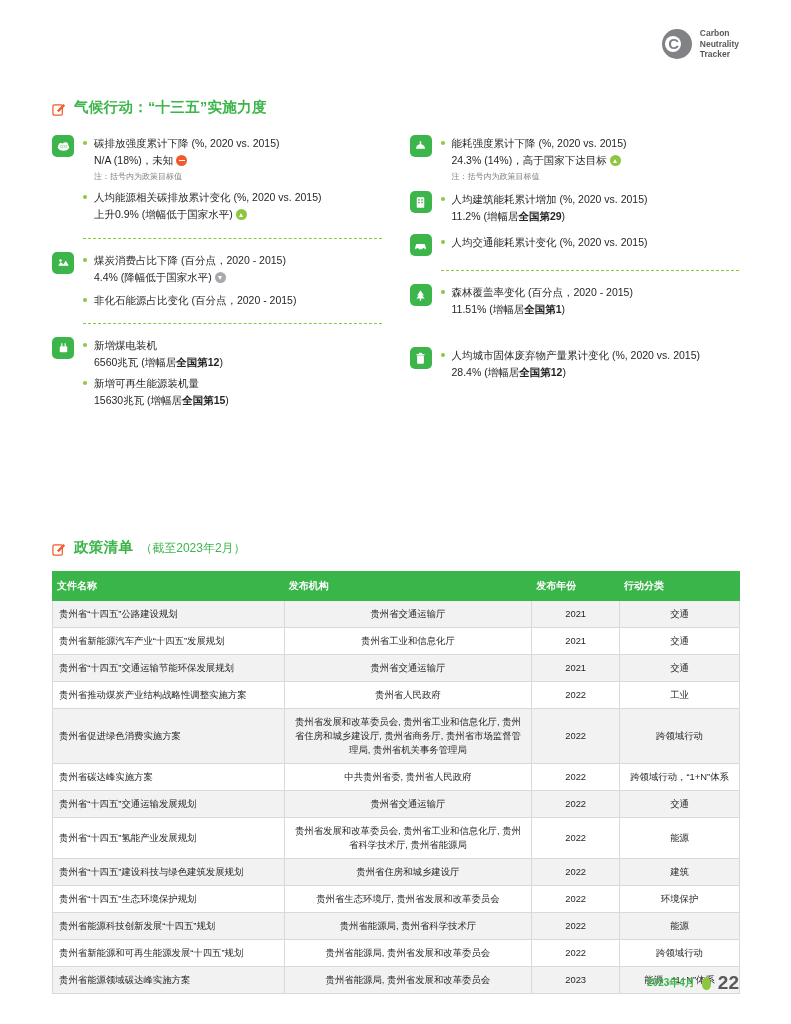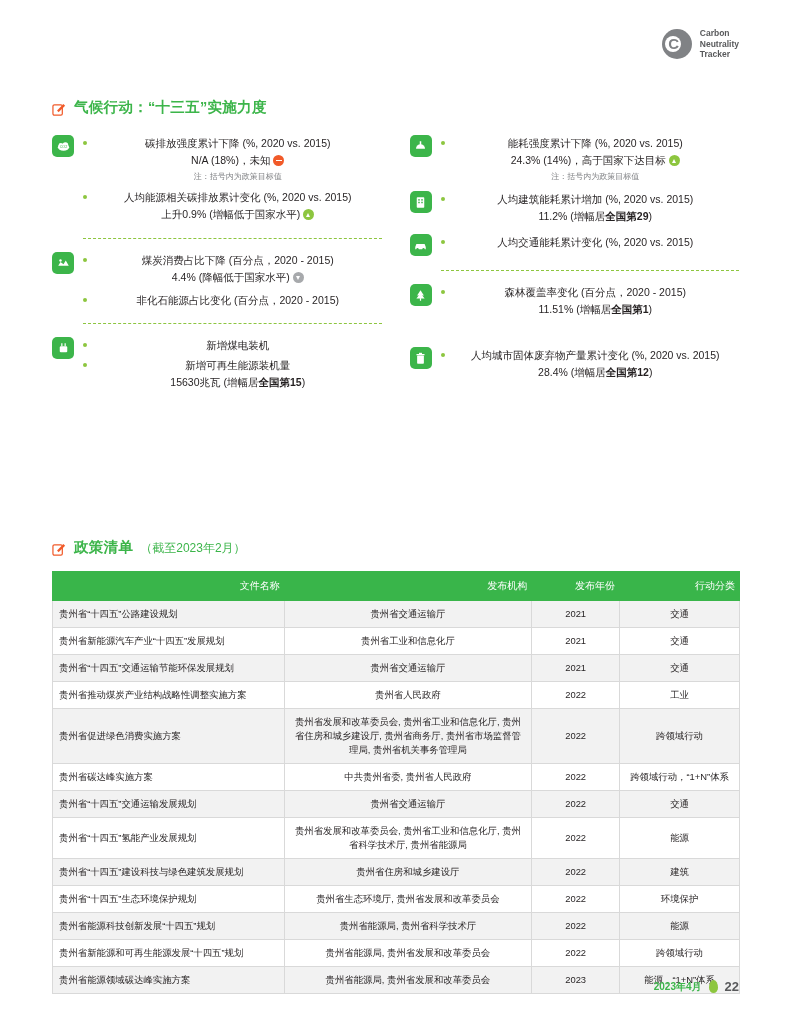--- a/index.html
+++ b/index.html
@@ -85,21 +85,20 @@
     font-weight: normal;
   }
 
   #climate-section { position: absolute; top: 98px; left: 52px; right: 52px; }
 
   
   .cols {
     display: flex;
     gap: 8px;
     margin-top: 6px;
-    text-align: center;
   }
   .col { width: 345px; }
   .col.right { margin-left: 20px; }
 
   .grp {
     display: flex;
     gap: 9px;
     padding: 3px 0 4px 0;
   }
   .grp-icon {
@@ -178,25 +177,25 @@
   #policy-section { position: absolute; top: 538px; left: 52px; right: 52px; }
   table.policy {
     border-collapse: collapse;
     width: 688px;
     margin-top: 10px;
     font-size: 9.4px;
   }
   table.policy th {
     background: #39b54a;
     color: #ffffff;
-    font-weight: normal;
+    font-weight: bold;
     font-size: 10px;
     padding: 7px 4px;
     border: 1px solid #39b54a;
-    text-align: right;
+    text-align: left;
   }
   table.policy td {
     border: 1px solid #d9d9d9;
     padding: 6px 6px;
     color: #231f20;
     line-height: 14px;
     vertical-align: middle;
   }
   table.policy tr:nth-child(odd) td { background: #f2f2f2; }
   table.policy tr:nth-child(even) td { background: #ffffff; }
@@ -215,21 +214,21 @@
     color: #3cb54a;
     font-weight: bold;
   }
   .footer .leaf {
     width: 9px; height: 13px;
     background: #8dc63f;
     border-radius: 50% 50% 50% 50% / 60% 60% 40% 40%;
     transform: rotate(0deg);
   }
   .footer .pg {
-    font-size: 13px;
+    font-size: 19px;
     color: #58595b;
     font-weight: bold;
   }
 </style>
 </head>
 <body>
 
 <div class="page">
 
   <div class="logo">
@@ -307,20 +306,21 @@
             <svg width="15" height="15" viewBox="0 0 20 20">
                 <rect x="5" y="7" width="10" height="8" rx="1.5" fill="#fff"></rect>
                 <rect x="7" y="3" width="1.6" height="4" fill="#fff"></rect>
                 <rect x="11.4" y="3" width="1.6" height="4" fill="#fff"></rect>
               </svg>
           </div>
           <div class="grp-body">
             <div class="bullet-row">
               <div class="label">新增煤电装机</div>
             </div>
+            <div class="value">6560兆瓦 (增幅居<b>全国第12</b>)</div>
             <div class="bullet-row" style="margin-top:4px">
               <div class="label">新增可再生能源装机量</div>
             </div>
             <div class="value">15630兆瓦 (增幅居<b>全国第15</b>)</div>
           </div>
         </div>
 
       </div>
 
       <div class="col right">

